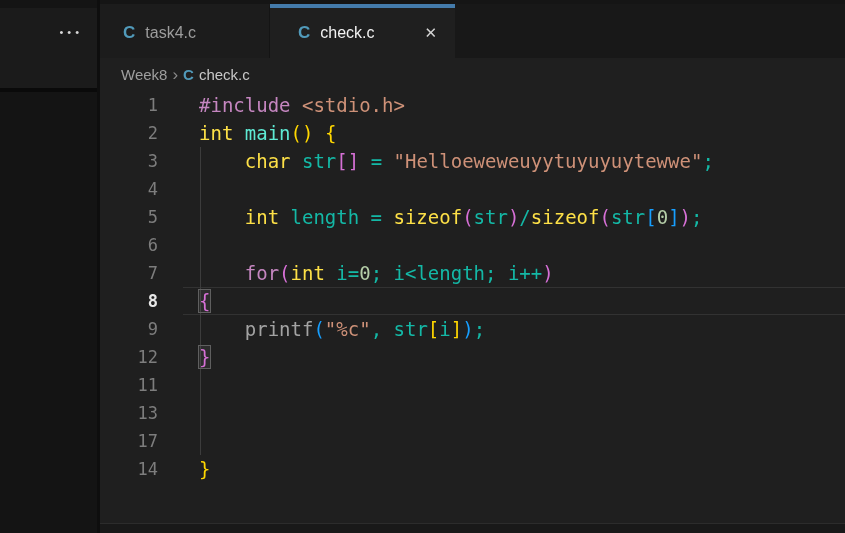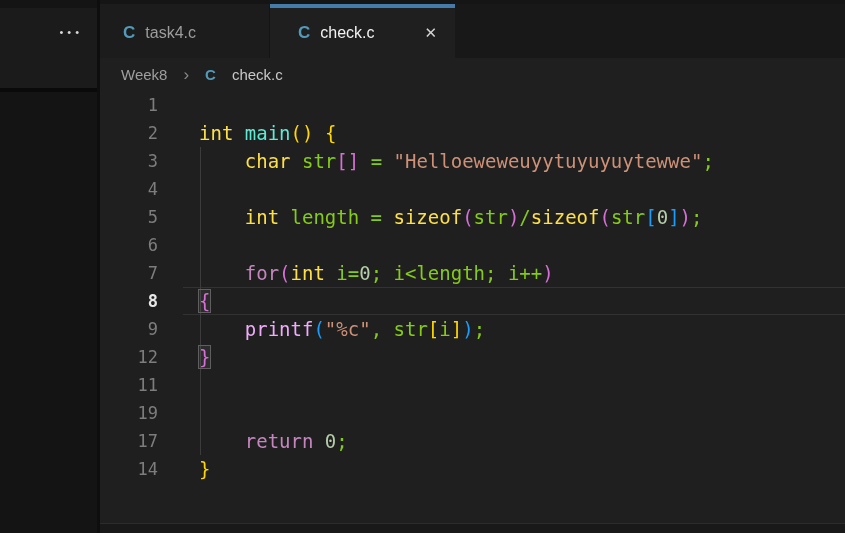--- a/index.html
+++ b/index.html
@@ -21,44 +21,44 @@
   .tab{display:flex;align-items:center;gap:10px;padding:0 14px 0 23px;width:170px;
     box-sizing:border-box;border-top:4px solid transparent;background:#1c1c1c;
     border-right:1px solid #141414;cursor:pointer;font-size:16px;color:#9d9d9d;}
   .tab .file-icon{color:#519aba;font-weight:bold;font-size:17px;font-style:normal;}
   .tab.preview .tab-label{}
   .tab.active{width:185px;background:#1f1f1f;border-top:4px solid #447bab;color:#f2f2f2;
     padding-left:28px;border-right:none;}
   .tab-close{margin-left:auto;color:#d4d4d4;font-size:15px;cursor:pointer;padding:2px 4px;}
   
   .breadcrumb{height:32px;background:#1f1f1f;display:flex;align-items:center;
-    padding-left:21px;gap:16px;font-size:15px;color:#9f9f9f;}
+    padding-left:21px;gap:5px;font-size:15px;color:#9f9f9f;}
   .breadcrumb .crumb{cursor:pointer;}
   .breadcrumb .sep{color:#8a8a8a;font-size:17px;line-height:1;}
   .breadcrumb .file-icon{color:#519aba;font-weight:bold;font-size:15px;}
   .breadcrumb .crumb-file{color:#c8c8c8;}
   
   .editor{position:relative;height:433px;background:#1f1f1f;overflow:hidden;}
   .rows{position:absolute;top:1px;left:0;right:0;
     font-family:"DejaVu Sans Mono",monospace;font-size:19px;line-height:28px;}
   .row{display:flex;height:28px;}
   .ln{width:58px;flex:none;text-align:right;color:#7d7d7d;font-size:17px;cursor:pointer;}
   .ln.active{color:#e8e8e8;font-weight:600;}
   .lc{padding-left:41px;white-space:pre;color:#cccccc;cursor:text;}
   .line-highlight{position:absolute;left:83px;right:0;top:197px;height:28px;
     box-sizing:border-box;border-top:1px solid #323232;border-bottom:1px solid #323232;
     pointer-events:none;}
   .indent-guide{position:absolute;left:100px;top:57px;width:1px;height:308px;
     background:#3c3c3c;pointer-events:none;}
   
-  .tk-pln{color:#84cc16}
+  .tk-pln{color:#14b8a6}
   .tk-kw{color:#fde047}
   .tk-ctl{color:#c586c0}
   .tk-fn{color:#5eead4}
-  .tk-id{color:#f0abfc}
+  .tk-id{color:#a3a3a3}
   .tk-str{color:#ce9178}
   .tk-num{color:#b5cea8}
   .tk-b1{color:#ffd700}
   .tk-b2{color:#d670d6}
   .tk-b3{color:#179fff}
   .tk-b2m{color:#d670d6;box-shadow:0 0 0 1px #5f5f5f;background:rgba(110,110,110,.16);}
   
   .bottom-strip{height:10px;background:#191919;border-top:1px solid #2c2c2c;box-sizing:border-box;}
 </style>
 </head>
@@ -92,20 +92,21 @@
     <span class="file-icon">C</span>
     <span class="crumb crumb-file">check.c</span>
   </div>
 
   <div class="editor">
     <div class="line-highlight"></div>
     <div class="indent-guide"></div>
     <div class="rows">
         <div class="row">
           <div class="ln">1</div>
+          <div class="lc"><span class="tk-ctl">#include</span><span class="tk-pln"> </span><span class="tk-str">&lt;stdio.h&gt;</span></div>
         </div>
         <div class="row">
           <div class="ln">2</div>
           <div class="lc"><span class="tk-kw">int</span><span class="tk-pln"> </span><span class="tk-fn">main</span><span class="tk-b1">()</span><span class="tk-pln"> </span><span class="tk-b1">{</span></div>
         </div>
         <div class="row">
           <div class="ln">3</div>
           <div class="lc"><span class="tk-pln">    </span><span class="tk-kw">char</span><span class="tk-pln"> str</span><span class="tk-b2">[]</span><span class="tk-pln"> = </span><span class="tk-str">"Helloeweweuyytuyuyuytewwe"</span><span class="tk-pln">;</span></div>
         </div>
         <div class="row">
@@ -134,26 +135,25 @@
         </div>
         <div class="row">
           <div class="ln">12</div>
           <div class="lc"><span class="tk-b2m">}</span></div>
         </div>
         <div class="row">
           <div class="ln">11</div>
           <div class="lc"></div>
         </div>
         <div class="row">
-          <div class="ln">19</div>
+          <div class="ln">13</div>
           <div class="lc"></div>
         </div>
         <div class="row">
           <div class="ln">17</div>
-          <div class="lc"><span class="tk-pln">    </span><span class="tk-ctl">return</span><span class="tk-pln"> </span><span class="tk-num">0</span><span class="tk-pln">;</span></div>
         </div>
         <div class="row">
           <div class="ln">14</div>
           <div class="lc"><span class="tk-b1">}</span></div>
         </div>
       </div>
   </div>
 
   <div class="bottom-strip"></div>
 </div>

